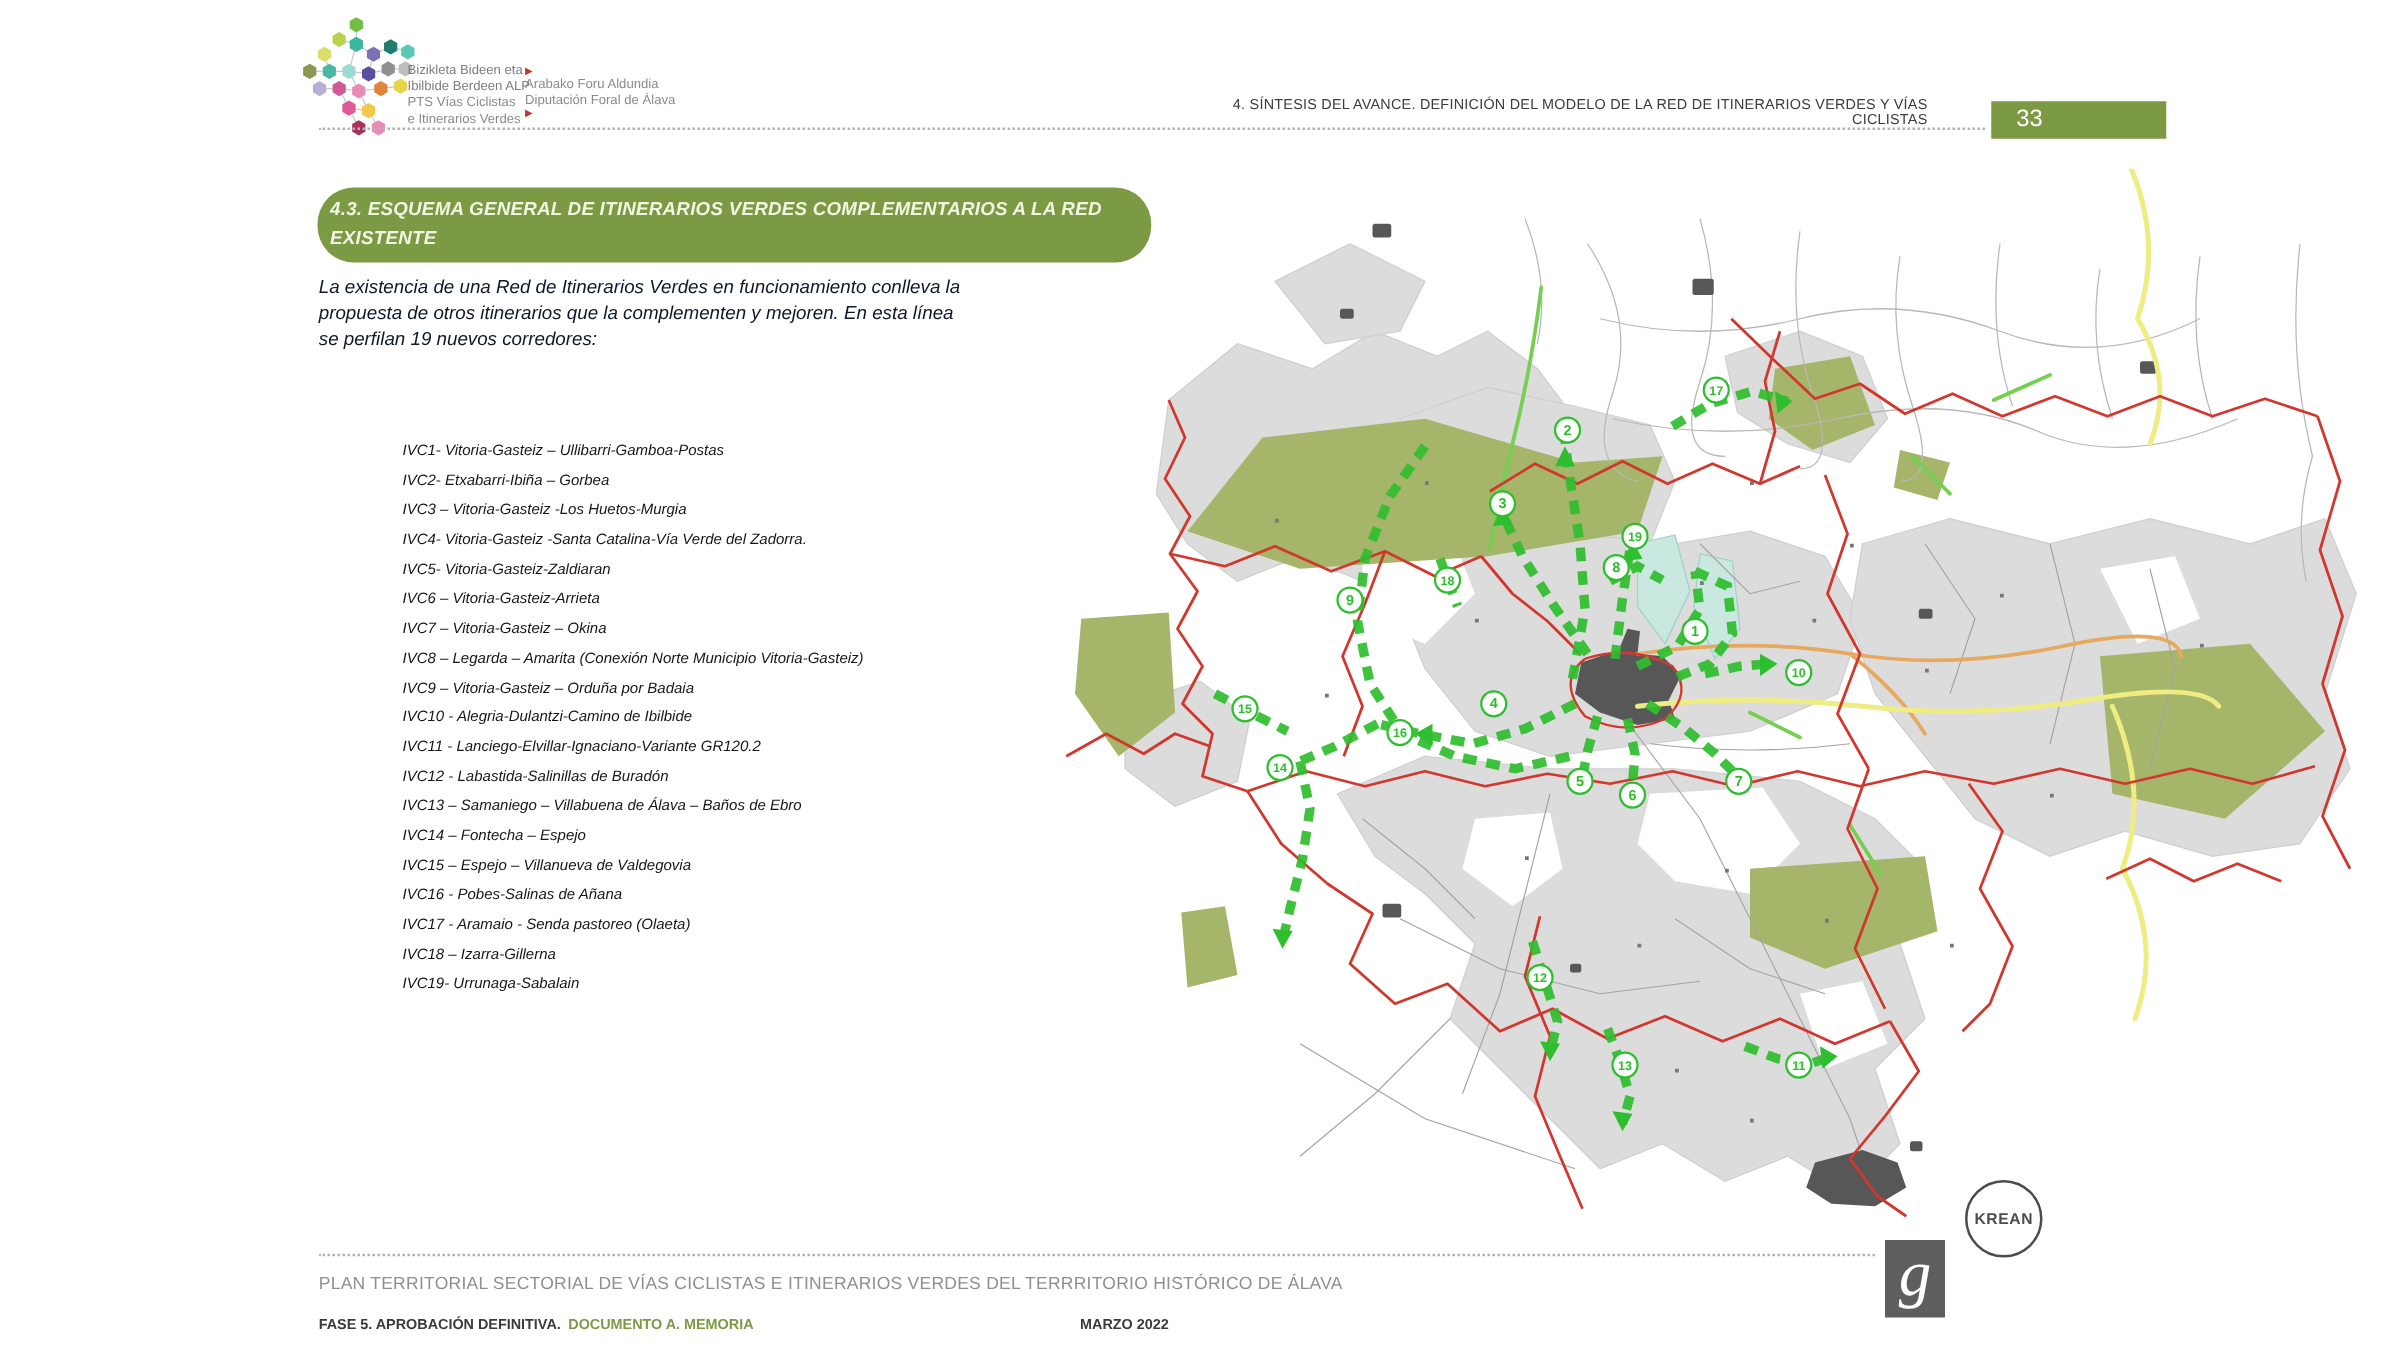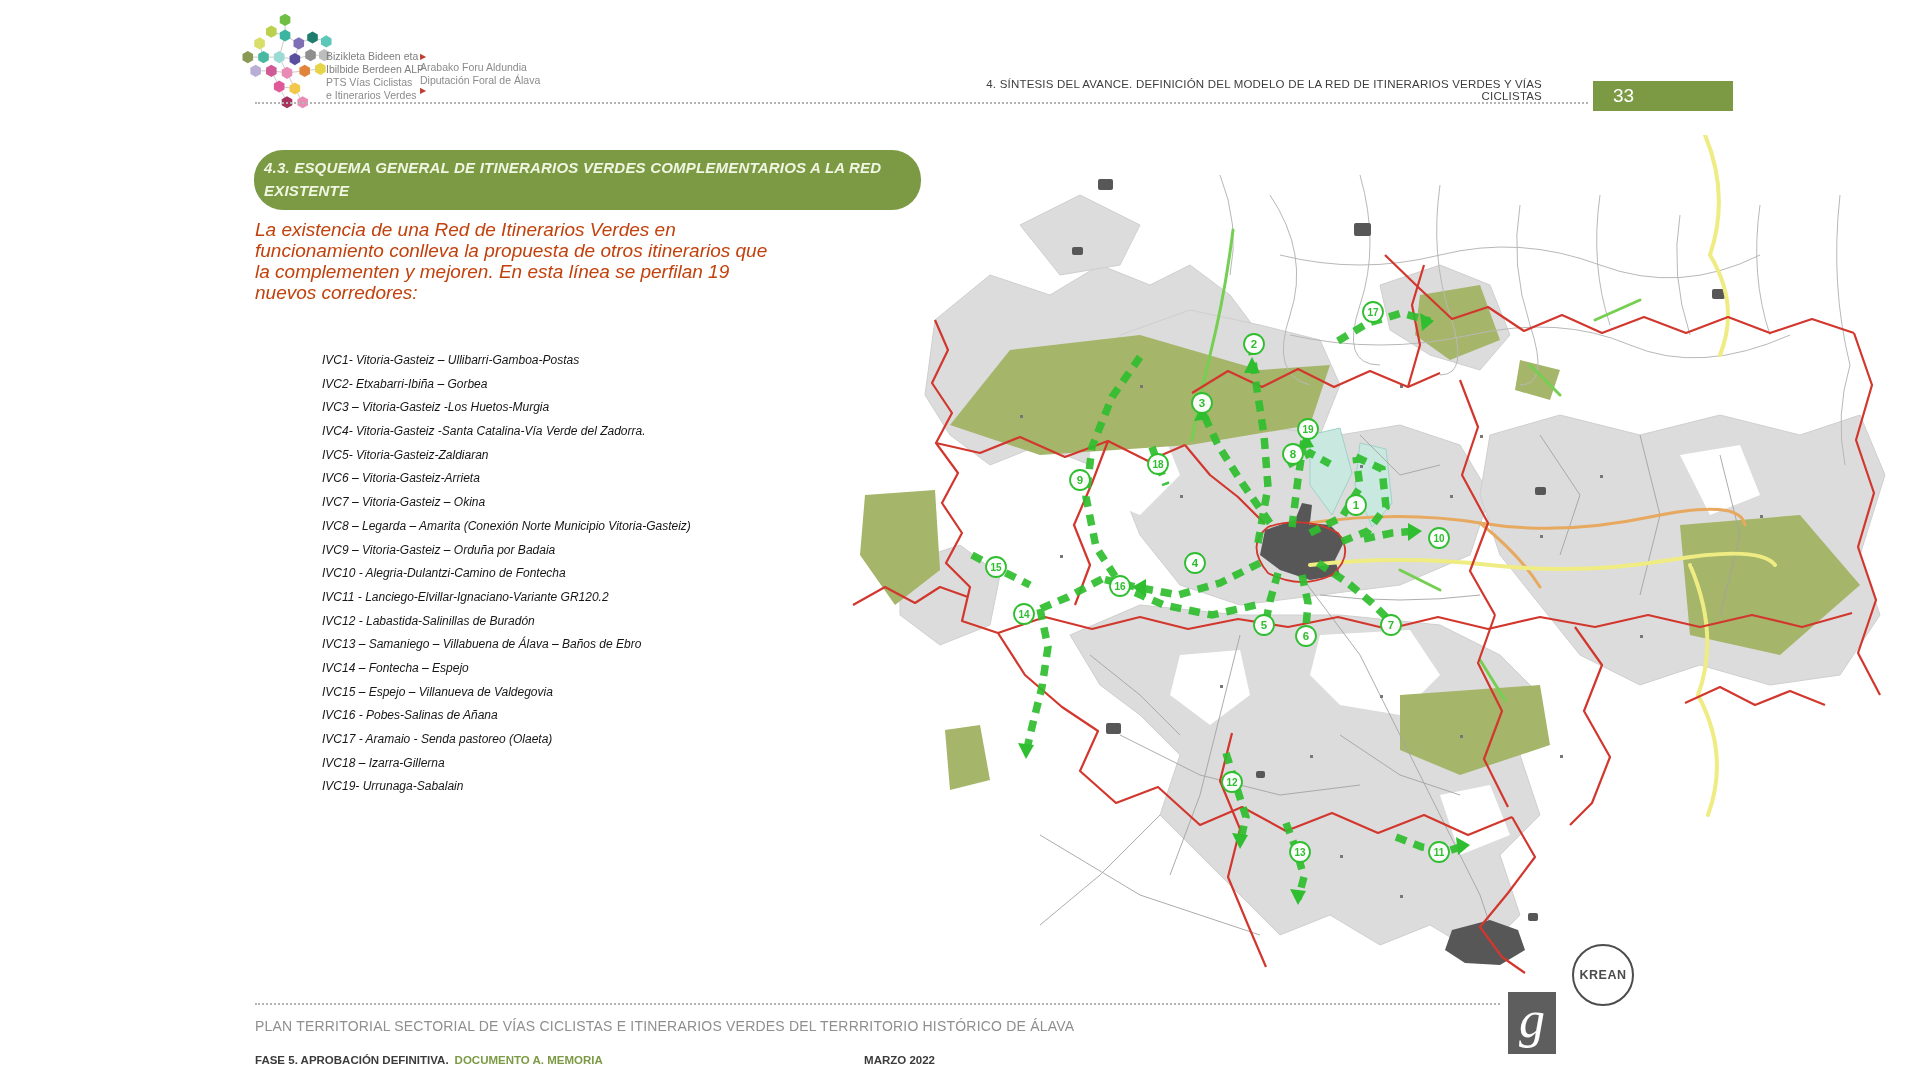--- a/index.html
+++ b/index.html
@@ -31,21 +31,21 @@
   #header-rule{left:255px;top:102px;width:1333px;}
 
   
   #section-title{
     left:254px;top:150px;width:635px;padding:6px 22px 8px 10px;
     font-size:15px;font-weight:bold;font-style:italic;
     color:#f1f6e3;line-height:23px;letter-spacing:.2px;border-radius:29px;
   }
   #intro-paragraph{
     left:255px;top:219px;width:522px;
-    font-size:19px;font-style:italic;color:#c2410c;line-height:21px;
+    font-size:15px;font-style:italic;color:#0f172a;line-height:21px;
   }
   #ivc-list{left:322px;top:349px;width:470px;}
   .ivc-item{
     font-size:12px;font-style:italic;color:#161616;
     height:23.7px;line-height:23.7px;white-space:nowrap;
   }
 
   
   #footer-rule{left:255px;top:1003px;width:1245px;}
   #footer-block{left:255px;top:1018px;width:680px;}
@@ -154,21 +154,21 @@
 <div id="ivc-list" class="abs">
     <div class="ivc-item">IVC1- Vitoria-Gasteiz – Ullibarri-Gamboa-Postas</div>
     <div class="ivc-item">IVC2- Etxabarri-Ibiña – Gorbea</div>
     <div class="ivc-item">IVC3 – Vitoria-Gasteiz -Los Huetos-Murgia</div>
     <div class="ivc-item">IVC4- Vitoria-Gasteiz -Santa Catalina-Vía Verde del Zadorra.</div>
     <div class="ivc-item">IVC5- Vitoria-Gasteiz-Zaldiaran</div>
     <div class="ivc-item">IVC6 – Vitoria-Gasteiz-Arrieta</div>
     <div class="ivc-item">IVC7 – Vitoria-Gasteiz – Okina</div>
     <div class="ivc-item">IVC8 – Legarda – Amarita (Conexión Norte Municipio Vitoria-Gasteiz)</div>
     <div class="ivc-item">IVC9 – Vitoria-Gasteiz – Orduña por Badaia</div>
-    <div class="ivc-item">IVC10 - Alegria-Dulantzi-Camino de Fontecha</div>
+    <div class="ivc-item">IVC10 - Alegria-Dulantzi-Camino de Ibilbide</div>
     <div class="ivc-item">IVC11 - Lanciego-Elvillar-Ignaciano-Variante GR120.2</div>
     <div class="ivc-item">IVC12 - Labastida-Salinillas de Buradón</div>
     <div class="ivc-item">IVC13 – Samaniego – Villabuena de Álava – Baños de Ebro</div>
     <div class="ivc-item">IVC14 – Fontecha – Espejo</div>
     <div class="ivc-item">IVC15 – Espejo – Villanueva de Valdegovia</div>
     <div class="ivc-item">IVC16 - Pobes-Salinas de Añana</div>
     <div class="ivc-item">IVC17 - Aramaio - Senda pastoreo (Olaeta)</div>
     <div class="ivc-item">IVC18 – Izarra-Gillerna</div>
     <div class="ivc-item">IVC19- Urrunaga-Sabalain</div>
   </div>

